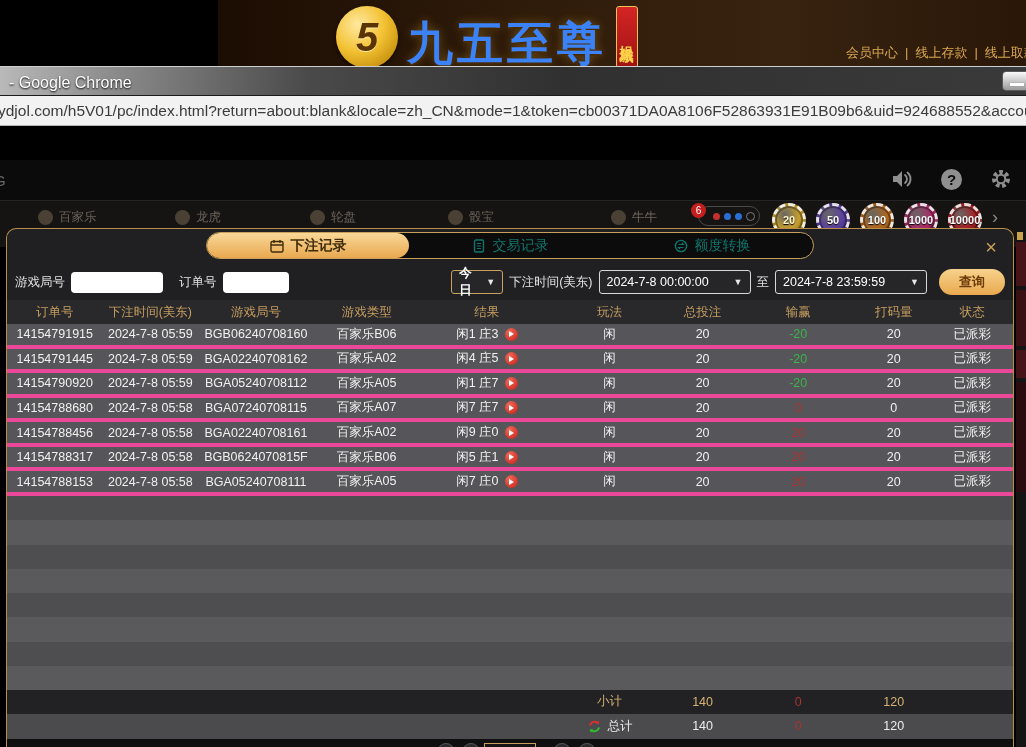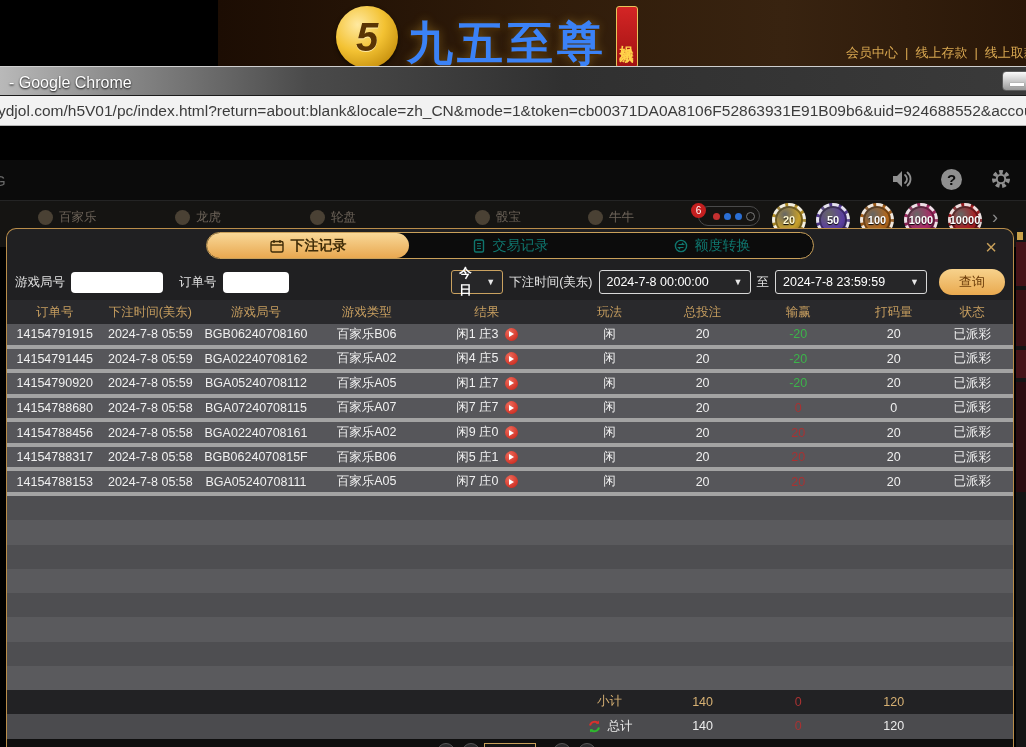--- a/index.html
+++ b/index.html
@@ -97,29 +97,29 @@
   .f-input { height:21px; background:#fff; border:none; border-radius:4px; }
   #input-round { width:92px; margin-right:10px; }
   #input-order { width:66px; }
   .f-select { height:24px; background:#262628; border:1px solid #caa260; border-radius:3px;
     display:flex; align-items:center; justify-content:space-between; padding:0 7px;
     color:#fff; font-size:12.5px; cursor:pointer; }
   .f-select .caret { font-size:9px; color:#e8e8e8; margin-left:8px; }
   #select-range { width:52px; margin-left:auto; font-weight:bold; }
   .date-select { width:152px; border-color:#d8d8d8; }
   #search-btn { width:66px; height:26px; border-radius:13px;
-    background:linear-gradient(#f7d28c,#e9a94f); color:#6b3c0a; font-weight:normal; font-size:13px;
+    background:linear-gradient(#f7d28c,#e9a94f); color:#6b3c0a; font-weight:bold; font-size:13px;
     display:flex; align-items:center; justify-content:center; cursor:pointer; margin-left:6px; }
 
   
   .tgrid { display:grid;
     grid-template-columns:9.5% 9.5% 11.5% 10.5% 13.4% 11% 7.5% 11.5% 7.5% auto; }
   .tgrid > div { display:flex; align-items:center; justify-content:center; overflow:hidden; white-space:nowrap; }
   #thead { height:24px; background:#29292c; color:#c79e5f; font-size:12.5px; }
-  #tbody .trow { height:24.57px; background:#56565a; border-bottom:4px solid #a3a3a3;
+  #tbody .trow { height:24.57px; background:#56565a; border-bottom:4px solid #ec4899;
     color:#f0f0f0; font-size:12.5px; }
   .win-neg { color:#3cb44a !important; }
   .win-pos { color:#a83232 !important; }
   .play-btn { width:13px; height:13px; border-radius:50%; margin-left:6px;
     background:radial-gradient(circle at 35% 30%,#ef6a5a,#c51f14); display:flex; align-items:center;
     justify-content:center; cursor:pointer; flex:none; }
   .play-tri { width:0; height:0; border-left:5px solid #fff; border-top:3.5px solid transparent;
     border-bottom:3.5px solid transparent; margin-left:1px; }
   #stripes { height:194px;
     background:repeating-linear-gradient(180deg,#4e4e51 0 24.3px,#5a5a5d 24.3px 48.6px); }
@@ -189,25 +189,25 @@
         <div>百家乐</div>
       </div>
       <div class="nav-item" style="left: 175px;">
         <div class="nav-ic"></div>
         <div>龙虎</div>
       </div>
       <div class="nav-item" style="left: 310px;">
         <div class="nav-ic"></div>
         <div>轮盘</div>
       </div>
-      <div class="nav-item" style="left: 475px;">
+      <div class="nav-item" style="left: 448px;">
         <div class="nav-ic"></div>
         <div>骰宝</div>
       </div>
-      <div class="nav-item" style="left: 588px;">
+      <div class="nav-item" style="left: 611px;">
         <div class="nav-ic"></div>
         <div>牛牛</div>
       </div>
     </div>
   <div id="scoreboard">
     <div id="round-badge">6</div>
     <div class="sb-dot" style="background:#c43030"></div>
     <div class="sb-dot" style="background:#2b6fd4"></div>
     <div class="sb-dot" style="background:#2b6fd4"></div>
     <div class="sb-ring"></div>

